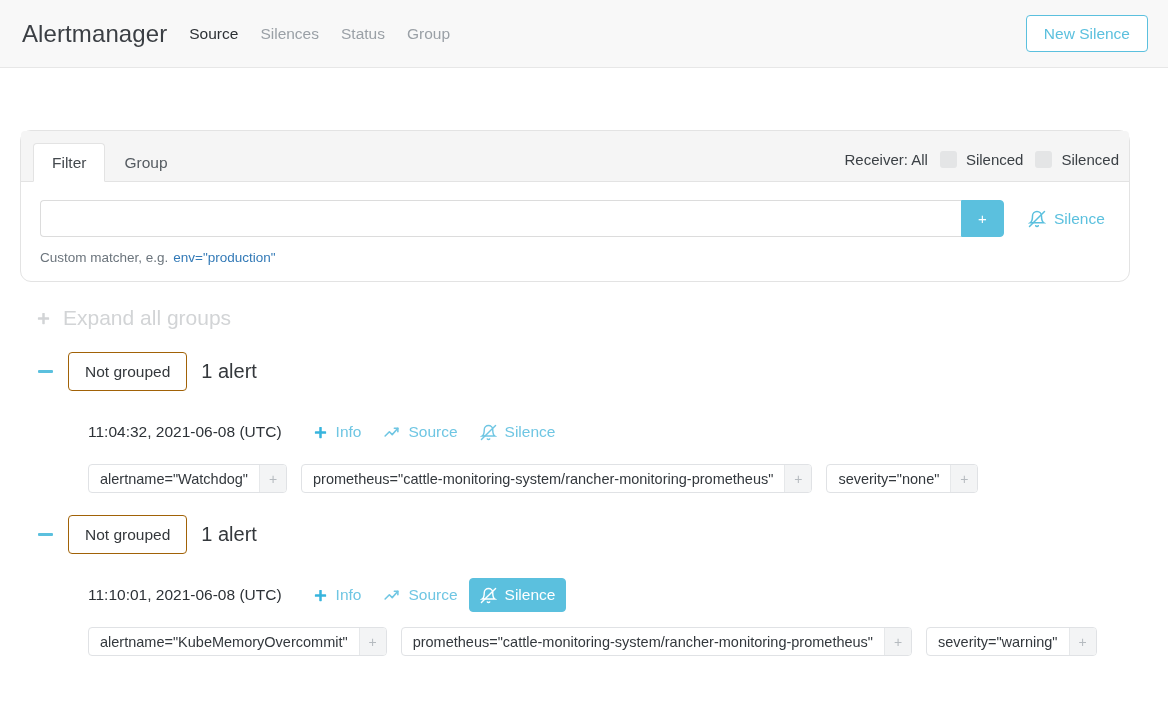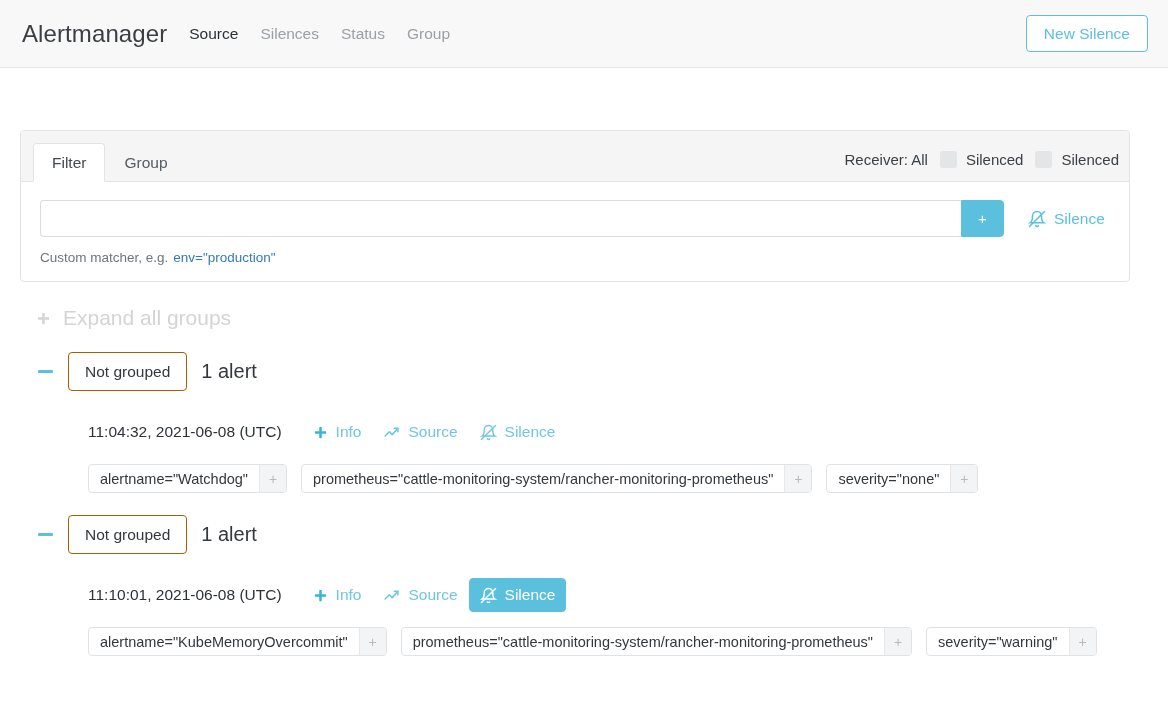--- a/index.html
+++ b/index.html
@@ -58,21 +58,21 @@
   .container {
     padding: 0 20px;
     width: 1168px;
   }
 
   
   .filter-card {
     margin-top: 62px;
     width: 1110px;
     border: 1px solid #e3e3e3;
-    border-radius: 4px;
+    border-radius: 11px;
     background: #ffffff;
   }
   .card-head {
     background: #f5f5f5;
     border-bottom: 1px solid #e3e3e3;
     height: 51px;
     display: flex;
     align-items: flex-end;
     padding: 0 10px 0 12px;
     border-radius: 4px 4px 0 0;

